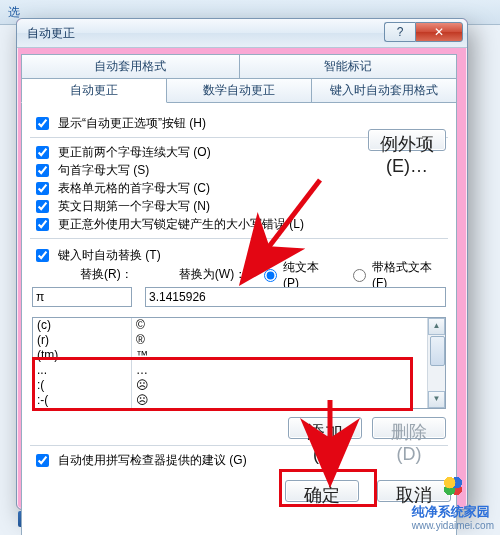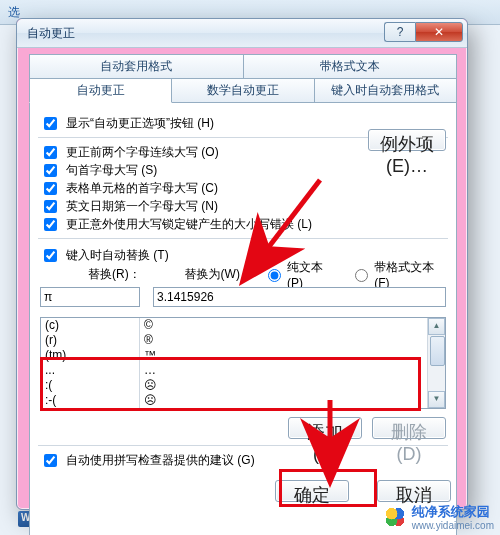--- a/index.html
+++ b/index.html
@@ -87,21 +87,21 @@
     background: linear-gradient(#f2f7fb, #dbe7f1);
   }
   .winbtn.help { border-top-left-radius:3px; border-bottom-left-radius:3px; border-right:none; }
   .winbtn.close {
     border-top-right-radius:3px; border-bottom-right-radius:3px;
     background: linear-gradient(#e98a7a, #cf4d39 50%, #c13924 51%, #da6a54);
     color: #fff;
     width: 46px;
   }
   .inner {
-    padding: 6px 10px 6px 12px;
+    padding: 6px 10px 6px 4px;
     height: calc(100% - 40px);
     position: relative;
   }
   
   .tabrow { display:flex; margin-bottom:-1px; }
   .tab {
     flex:1;
     text-align:center;
     padding:3px 4px;
     border:1px solid #95adc2;
@@ -200,21 +200,21 @@
   .scroll .up{top:0;} .scroll .down{bottom:0;}
   .scroll .thumb{ position:absolute; left:2px; top:18px; width:13px; height:28px;
     background:linear-gradient(#eaf1f8,#cddced); border:1px solid #9ab2c8; border-radius:2px;}
   .btns-adddel {
     display:flex; justify-content:flex-end; gap:10px; margin-top:8px;
   }
   .btns-adddel .btn { width:74px; height:22px; text-align: center;}
   .okcancel {
     position:absolute;
     right:16px; bottom:8px;
-    display:flex; gap:28px;
+    display:flex; gap:18px;
     align-items: center;
   }
   .okcancel .btn { width:74px; height:22px; text-align:center; }
   .redbox2 {
     position:absolute;
     right:90px; bottom:3px;
     width:92px; height:32px;
     border:3px solid #e30613;
     pointer-events:none;
   }
@@ -227,21 +227,21 @@
   .hr {
     border:none; border-top:1px solid #cfd8e1;
     margin:6px -2px;
   }
   
   .watermark {
     position:absolute;
     right:6px; bottom:4px;
     font-size:13px; font-weight:600;
     color:#2c6fd9;
-    display:flex; align-items:center; gap:6px;
+    display:flex; align-items:center; gap:6px;flex-direction:column;
   }
   .watermark .logo {
     width:22px; height:22px;
     background:
       radial-gradient(circle at 35% 35%, #ffcc33 0 28%, transparent 29%),
       radial-gradient(circle at 65% 35%, #2c6fd9 0 28%, transparent 29%),
       radial-gradient(circle at 35% 65%, #39b44a 0 28%, transparent 29%),
       radial-gradient(circle at 65% 65%, #e23b3b 0 28%, transparent 29%);
     border-radius:50%;
   }
@@ -270,21 +270,21 @@
       <div class="winbtn close">
           <span>✕</span>
         </div>
     </div>
   </div>
 
   <div class="inner">
 
     <div class="tabrow row1">
       <div class="tab">自动套用格式</div>
-      <div class="tab">带格式文本</div>
+      <div class="tab">智能标记</div>
     </div>
     <div class="tabrow row2">
       <div class="tab active">自动更正</div>
       <div class="tab">数学自动更正</div>
       <div class="tab">键入时自动套用格式</div>
     </div>
 
     <div class="panel">
 
       <div class="chkrow">

